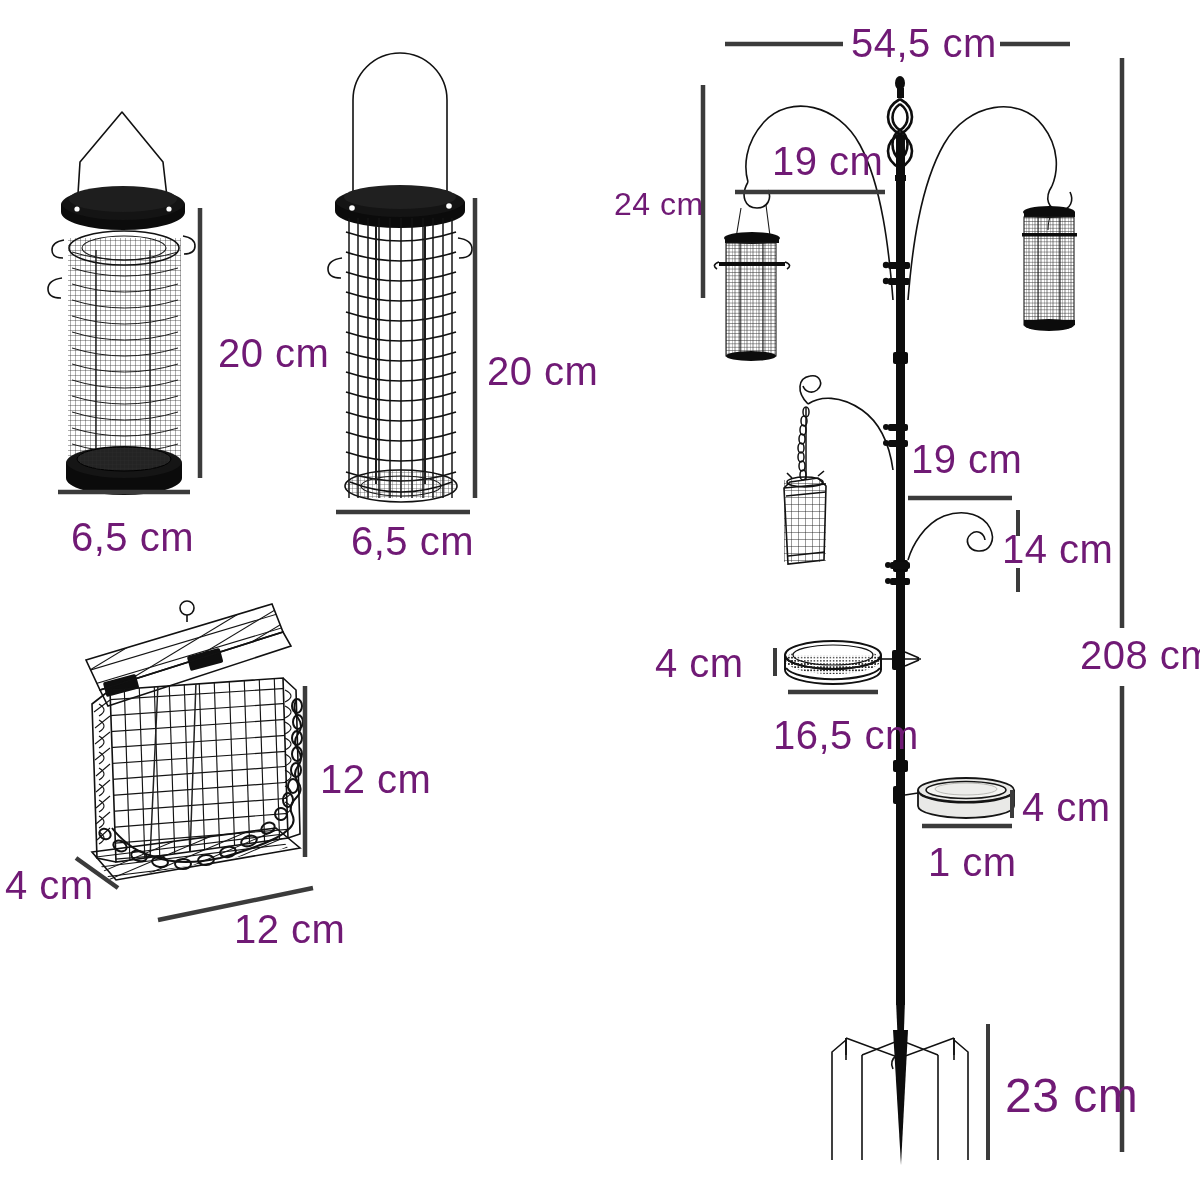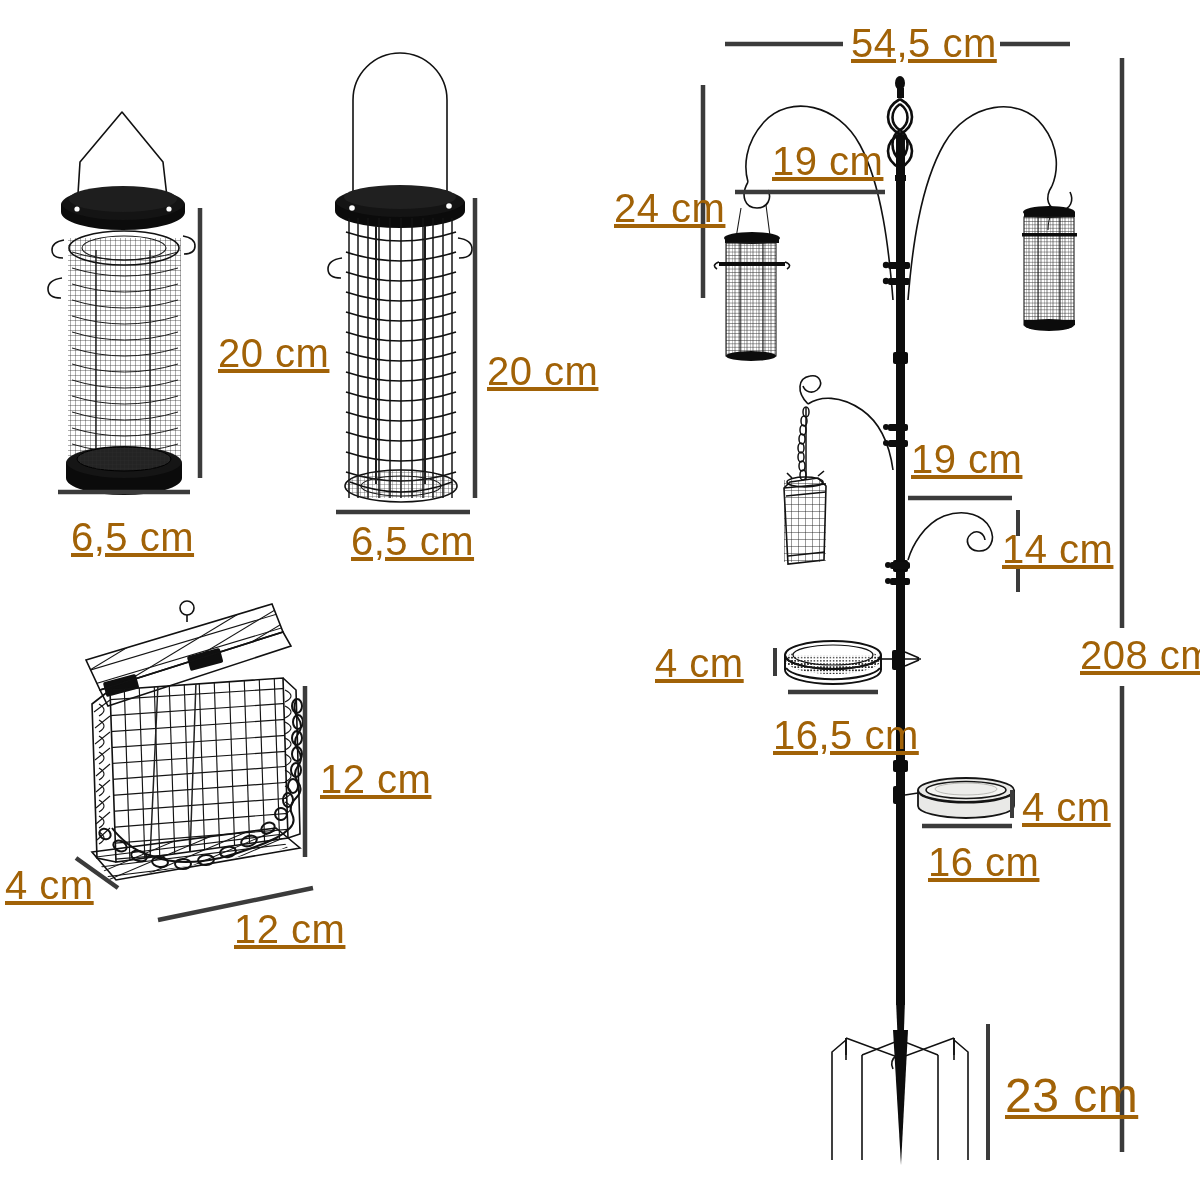--- a/index.html
+++ b/index.html
@@ -9,26 +9,25 @@
     -webkit-font-smoothing:antialiased;
   }
   #stage{
     position:relative;
     width:1200px;height:1200px;
     background:#ffffff;
     overflow:hidden;
   }
   .dim-label{
     position:absolute;
-    color:#a16207;
+    color:#701a75;
     font-weight:300;
     letter-spacing:.5px;
     white-space:nowrap;
     font-family:"Liberation Sans","DejaVu Sans",sans-serif;
-    text-decoration:underline;
   }
   svg.layer{position:absolute;left:0;top:0;width:1200px;height:1200px;overflow:visible;}
   .ink-thin{stroke:#111;fill:none;stroke-width:1.6;}
   .ink-hair{stroke:#1b1b1b;fill:none;stroke-width:1.1;}
   .dimline{stroke:#3b3b3b;stroke-width:4.5;stroke-linecap:butt;}
   .dimline-thin{stroke:#3b3b3b;stroke-width:4;stroke-linecap:butt;}
   .dish-body{fill:#e9e9e7;stroke:#151515;stroke-width:1.8;}
   .dish-in{fill:#f4f4f2;stroke:#151515;stroke-width:1.6;}
 </style>
 </head>
@@ -523,24 +522,24 @@
   <div class="dim-label" style="left:71px;top:515px;font-size:40px;">6,5 cm</div>
 
   <div class="dim-label" style="left:487px;top:349px;font-size:40px;">20 cm</div>
   <div class="dim-label" style="left:351px;top:519px;font-size:40px;">6,5 cm</div>
 
   <div class="dim-label" style="left:320px;top:757px;font-size:40px;">12 cm</div>
   <div class="dim-label" style="left:234px;top:907px;font-size:40px;">12 cm</div>
   <div class="dim-label" style="left:5px;top:863px;font-size:40px;">4 cm</div>
 
   <div class="dim-label" style="left:851px;top:21px;font-size:40px;">54,5 cm</div>
-  <div class="dim-label" style="left:614px;top:186px;font-size:40px;">24 cm</div>
+  <div class="dim-label" style="left:614px;top:186px;font-size:32px;">24 cm</div>
   <div class="dim-label" style="left:772px;top:139px;font-size:40px;">19 cm</div>
   <div class="dim-label" style="left:911px;top:437px;font-size:40px;">19 cm</div>
   <div class="dim-label" style="left:1002px;top:527px;font-size:40px;">14 cm</div>
   <div class="dim-label" style="left:655px;top:641px;font-size:40px;">4 cm</div>
   <div class="dim-label" style="left:773px;top:713px;font-size:40px;">16,5 cm</div>
   <div class="dim-label" style="left:1022px;top:785px;font-size:40px;">4 cm</div>
-  <div class="dim-label" style="left:928px;top:840px;font-size:40px;">16 cm</div>
+  <div class="dim-label" style="left:928px;top:840px;font-size:40px;">1 cm</div>
   <div class="dim-label" style="left:1080px;top:633px;font-size:40px;">208 cm</div>
   <div class="dim-label" style="left:1005px;top:1068px;font-size:48px;">23 cm</div>
 
 </div>
 
 </body></html>

